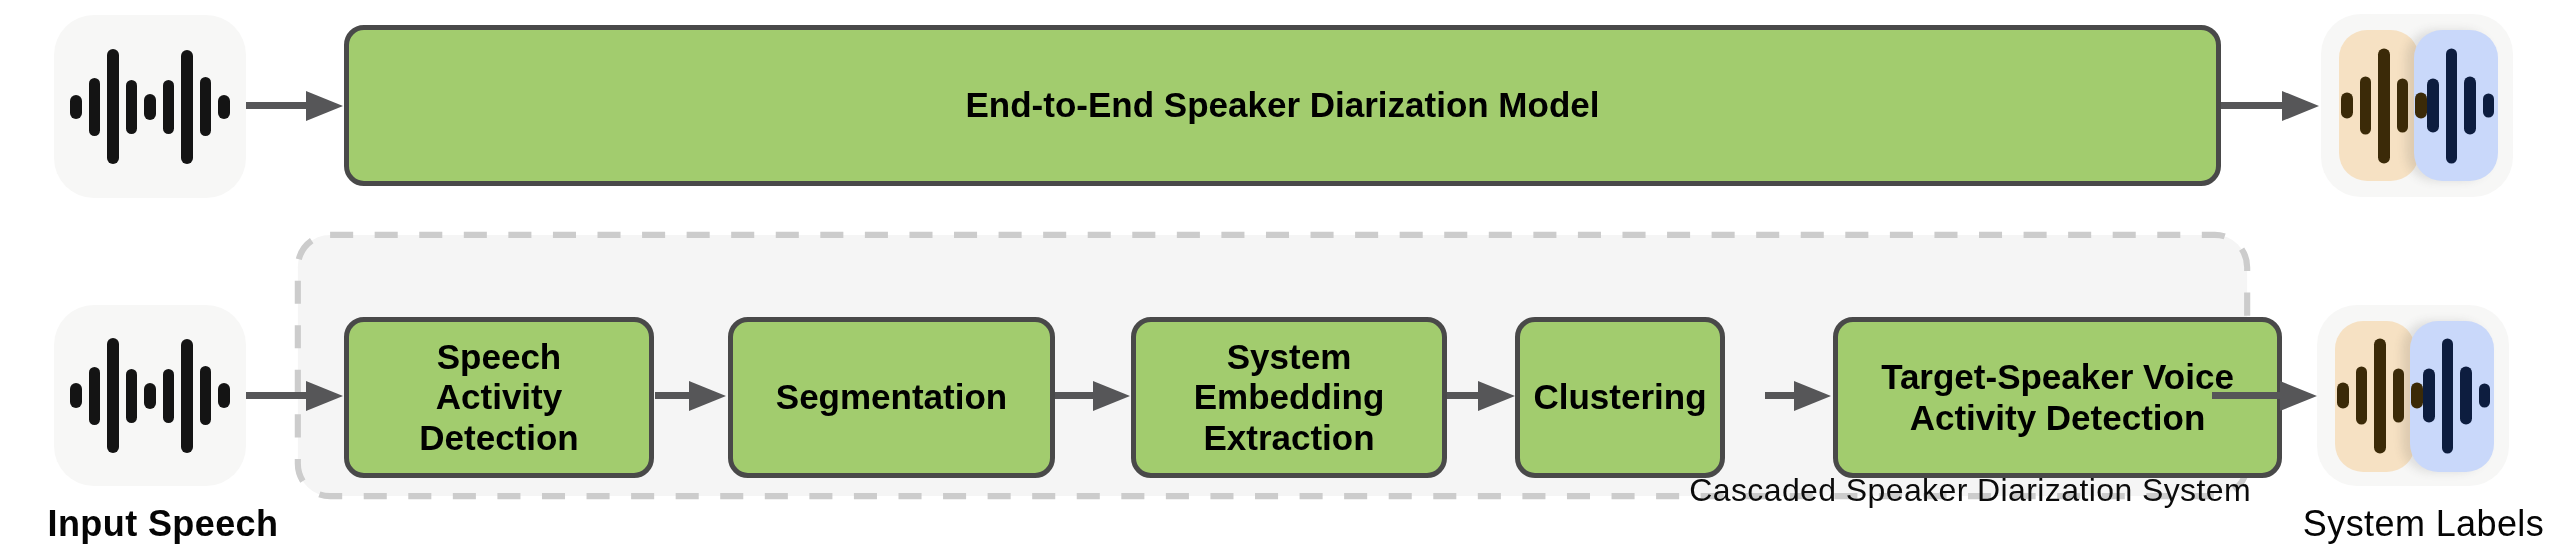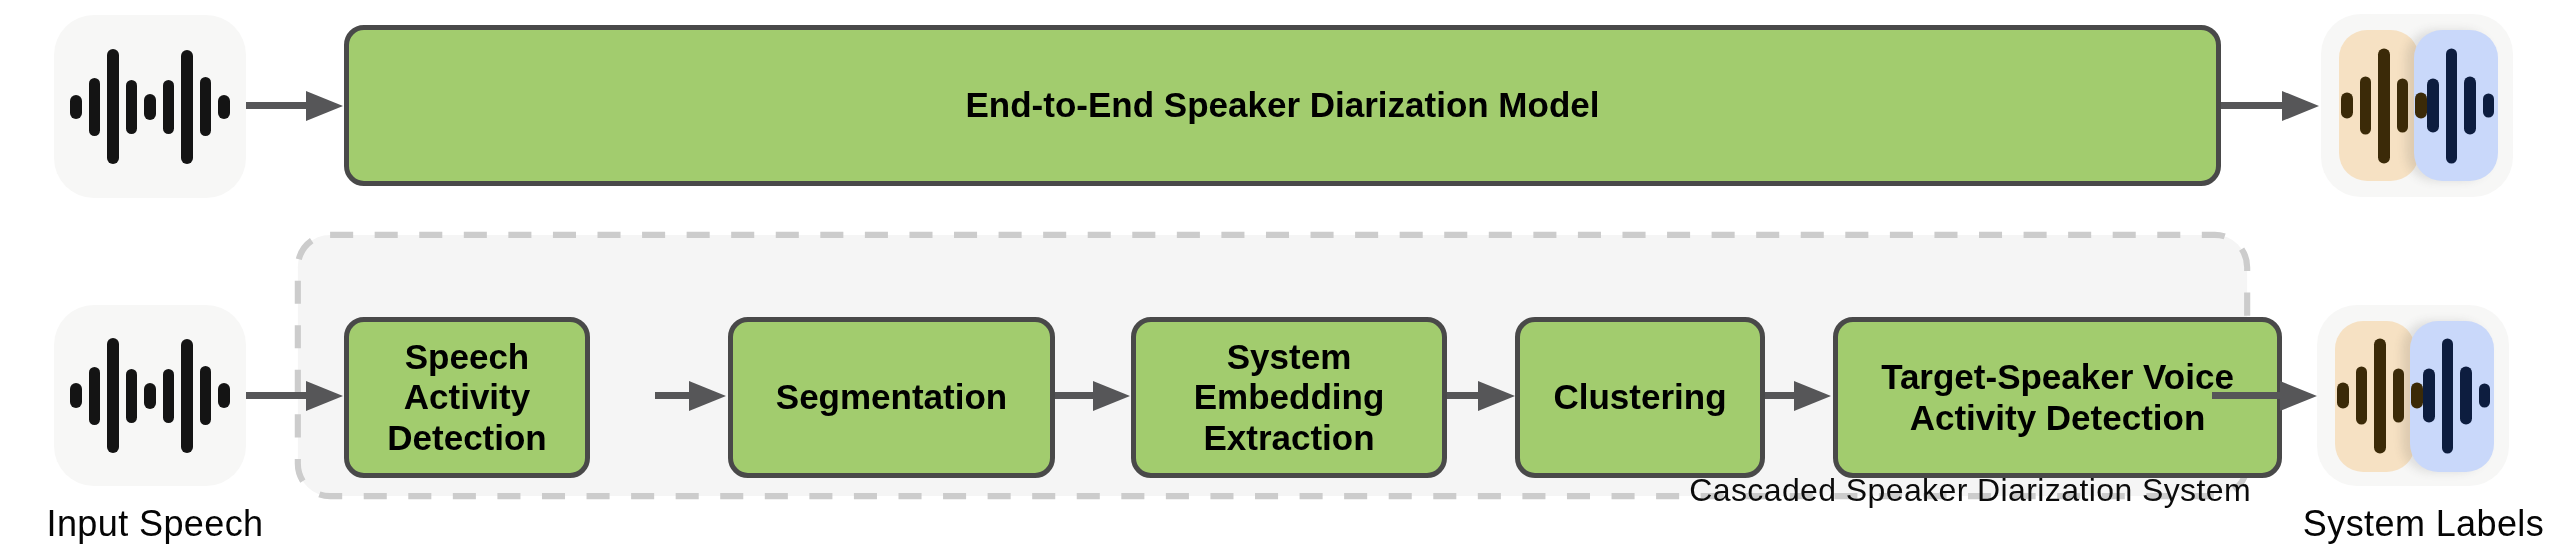--- a/index.html
+++ b/index.html
@@ -125,21 +125,21 @@
       <i style="height:59px"></i>
       <i style="height:24.6px"></i>
   </div>
 </div>
 
 <div class="arrow" style="left:246px;top:380px;width:97px;">
   <div class="shaft"></div>
     <div class="head"></div>
 </div>
 
-<div class="stage" style="left:344px;top:317px;width:246px;height:161px;justify-content:flex-end;">
+<div class="stage" style="left:344px;top:317px;width:310px;height:161px;justify-content:flex-end;">
   <span>Speech Activity Detection</span>
 </div>
 
 <div class="arrow" style="left:655px;top:380px;width:71px;">
   <div class="shaft"></div>
     <div class="head"></div>
 </div>
 
 <div class="stage" style="left:728px;top:317px;width:327px;height:161px;">
   <span>Segmentation</span>
@@ -152,21 +152,21 @@
 
 <div class="stage" style="left:1131px;top:317px;width:316px;height:161px;">
   <span>System Embedding Extraction</span>
 </div>
 
 <div class="arrow" style="left:1447px;top:380px;width:68px;">
   <div class="shaft"></div>
     <div class="head"></div>
 </div>
 
-<div class="stage" style="left:1515px;top:317px;width:250px;height:161px;">
+<div class="stage" style="left:1515px;top:317px;width:210px;height:161px;">
   <span>Clustering</span>
 </div>
 
 <div class="arrow" style="left:1765px;top:380px;width:66px;">
   <div class="shaft"></div>
     <div class="head"></div>
 </div>
 
 <div class="stage" style="left:1833px;top:317px;width:449px;height:161px;">
   <span>Target-Speaker Voice Activity Detection</span>
@@ -188,15 +188,15 @@
       <i style="height:26px"></i>
   </div>
   <div class="wave wave-overlay blue" style="left:106px;">
     <i style="height:54px"></i>
       <i style="height:115px"></i>
       <i style="height:58px"></i>
       <i style="height:24.6px"></i>
   </div>
 </div>
 
-<div class="caption" style="left:8px;width:294px;">Input Speech</div>
+<div class="caption" style="left:16px;width:294px;font-weight:bold;">Input Speech</div>
 <div class="caption" style="left:2273px;width:301px;">System Labels</div>
 
 
 </body></html>

